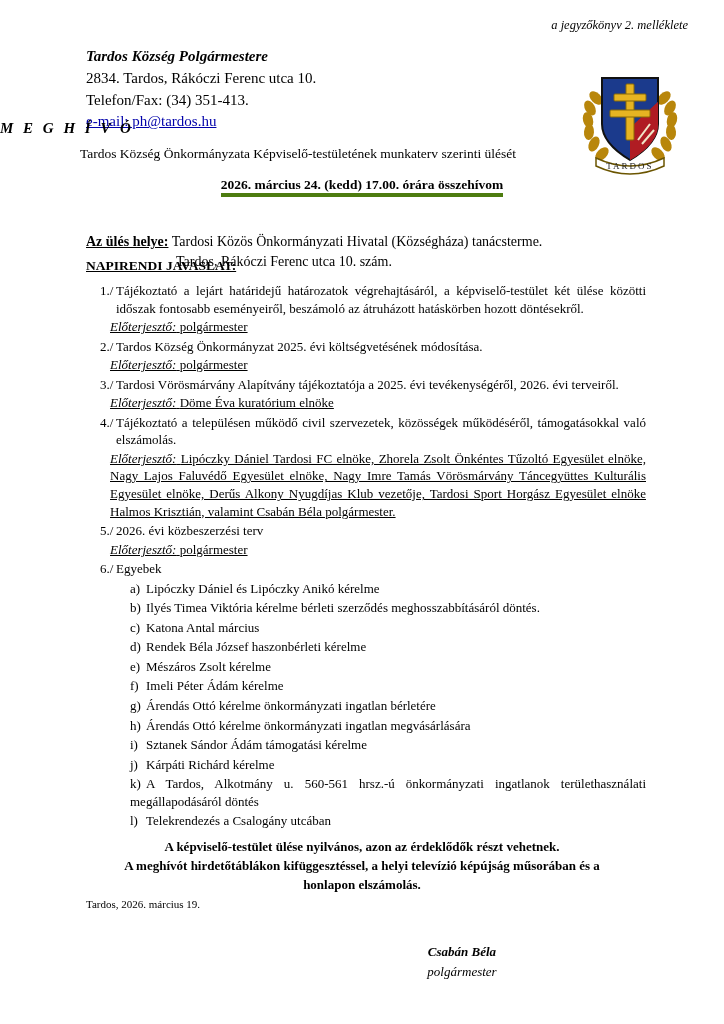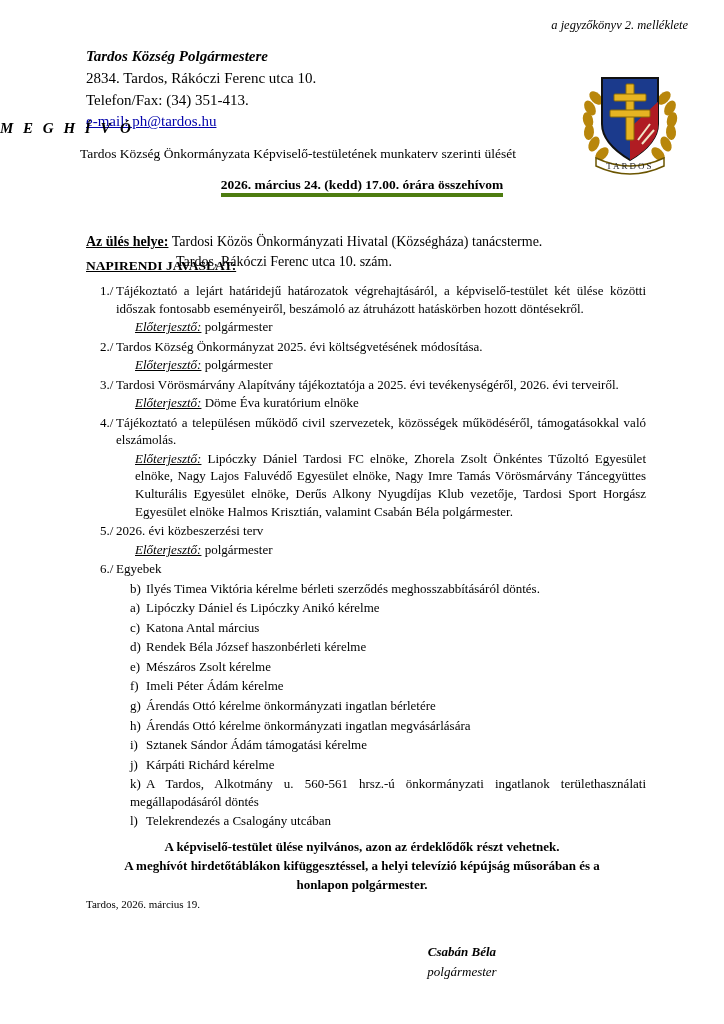--- a/index.html
+++ b/index.html
@@ -126,22 +126,23 @@
     flex: 0 0 30px;
     text-align: left;
     padding-left: 14px;
     box-sizing: border-box;
   }
   .item .txt {
     flex: 1 1 auto;
     text-align: justify;
   }
   .sub {
-    margin-left: 49px;
+    margin-left: 24px;
     margin-top: 1px;
+    text-decoration: underline;
   }
   .sub .el {
     font-style: italic;
     text-decoration: underline;
   }
   .sub.justify {
     text-align: justify;
   }
   .misc {
     margin-left: 44px;
@@ -295,39 +296,39 @@
     <div class="sub">
       <span class="el">Előterjesztő:</span>
       <span>polgármester</span>
     </div>
 
     <div class="item">
       <div class="num">6./</div>
       <div class="txt">Egyebek</div>
     </div>
 
+    <div class="misc"><span class="lt">a)</span><span>Lipóczky Dániel és Lipóczky Anikó kérelme</span></div>
     <div class="misc"><span class="lt">b)</span><span>Ilyés Timea Viktória kérelme bérleti szerződés meghosszabbításáról döntés.</span></div>
-    <div class="misc"><span class="lt">a)</span><span>Lipóczky Dániel és Lipóczky Anikó kérelme</span></div>
     <div class="misc"><span class="lt">c)</span><span>Katona Antal március</span></div>
     <div class="misc"><span class="lt">d)</span><span>Rendek Béla József haszonbérleti kérelme</span></div>
     <div class="misc"><span class="lt">e)</span><span>Mészáros Zsolt kérelme</span></div>
     <div class="misc"><span class="lt">f)</span><span>Imeli Péter Ádám kérelme</span></div>
     <div class="misc"><span class="lt">g)</span><span>Árendás Ottó kérelme önkormányzati ingatlan bérletére</span></div>
     <div class="misc"><span class="lt">h)</span><span>Árendás Ottó kérelme önkormányzati ingatlan megvásárlására</span></div>
     <div class="misc"><span class="lt">i)</span><span>Sztanek Sándor Ádám támogatási kérelme</span></div>
     <div class="misc"><span class="lt">j)</span><span>Kárpáti Richárd kérelme</span></div>
     <div class="misc"><span class="lt">k)</span><span>A Tardos, Alkotmány u. 560-561 hrsz.-ú önkormányzati ingatlanok területhasználati megállapodásáról döntés</span></div>
     <div class="misc"><span class="lt">l)</span><span>Telekrendezés a Csalogány utcában</span></div>
 
   </div>
 
   <div class="notice">
     <div>A képviselő-testület ülése nyilvános, azon az érdeklődők részt vehetnek.</div>
     <div>A meghívót hirdetőtáblákon kifüggesztéssel, a helyi televízió képújság műsorában és a</div>
-    <div>honlapon polgármester.</div>
+    <div>honlapon elszámolás.</div>
   </div>
 
   <div class="place-date">Tardos, 2026. március 19.</div>
 
   <div class="sign">
     <div>Csabán Béla</div>
     <div class="role">polgármester</div>
   </div>
 
 </div>

